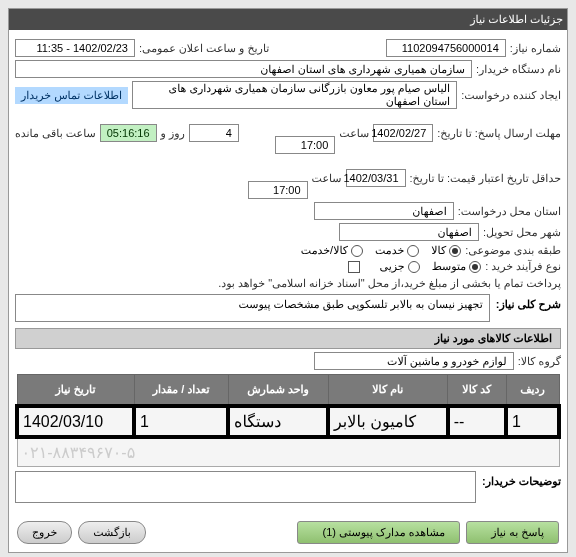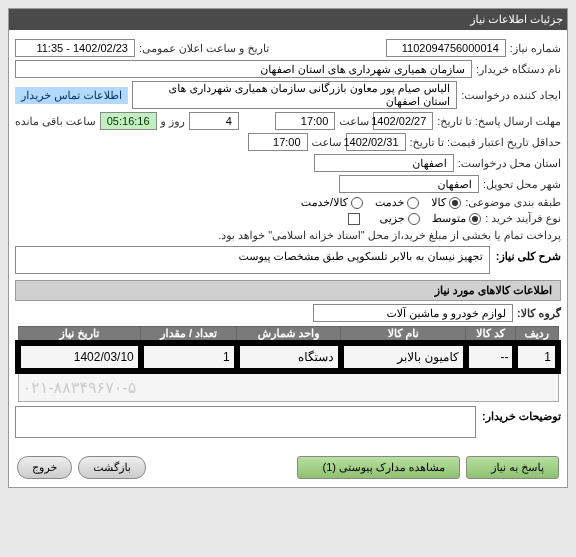--- a/index.html
+++ b/index.html
@@ -7,33 +7,33 @@
     .window { background: #fff; border: 1px solid #999; width: 560px; }
     .titlebar { background: #4a4a4a; color: #fff; padding: 4px 4px; font-size: 11px; }
     .content { padding: 6px; }
     .row { display: flex; align-items: center; margin: 3px 0; gap: 4px; flex-wrap: wrap; }
     .label { font-size: 11px; color: #333; white-space: nowrap; }
     .field { background: #fff; border: 1px solid #888; padding: 0 6px; font-size: 11px; min-height: 18px; display: inline-flex; align-items: center; }
     .field.wide { flex: 1; min-width: 250px; }
     .field.med { width: 120px; }
     .field.sm { width: 60px; }
     .field.xs { width: 50px; }
-    .field.time { width: 60px; }
+    .field.time { width: 60px; margin-top: 24px; }
     .highlight-blue { background: #b3d9ff; color: #003366; padding: 2px 6px; font-size: 11px; }
     .highlight-green { background: #c2f0c2; color: #003300; padding: 2px 6px; font-size: 11px; border: 1px solid #888; }
     .radio-group { display: flex; gap: 12px; align-items: center; }
     .radio-item { display: flex; align-items: center; gap: 3px; }
     .radio { width: 12px; height: 12px; border: 1px solid #555; border-radius: 50%; display: inline-flex; align-items: center; justify-content: center; }
     .radio.selected::after { content: ''; width: 6px; height: 6px; background: #333; border-radius: 50%; }
     .checkbox { width: 12px; height: 12px; border: 1px solid #555; display: inline-block; }
     .section-header { background: #d0d0d0; padding: 3px 8px; font-weight: bold; font-size: 11px; margin: 6px 0 3px 0; border: 1px solid #999; }
     .textarea { width: 100%; min-height: 28px; border: 1px solid #888; padding: 3px 6px; font-size: 11px; background: #fff; }
     table { width: 100%; border-collapse: collapse; margin-top: 4px; }
-    th { background: #7a7a7a; color: #fff; padding: 0; font-size: 11px; text-align: center; border: 1px solid #666; }
-    td { padding: 4px; font-size: 12px; text-align: right; border: 6px solid #000000; background: #f5f5f5; }
+    th { background: #7a7a7a; color: #fff; padding: 8px; font-size: 11px; text-align: center; border: 1px solid #666; }
+    td { padding: 4px; font-size: 16px; text-align: left; border: 4px solid #000000; background: #f5f5f5; }
     .footer-row { background: #ddd; }
     .buttons { display: flex; gap: 6px; justify-content: flex-start; padding: 8px; }
     .btn { padding: 4px 14px; font-size: 11px; border: 1px solid #888; border-radius: 3px; cursor: pointer; }
     .btn-gray { background: linear-gradient(#eee, #ccc); border-radius: 11px; }
     .btn-green { background: linear-gradient(#b7e0a0, #8fc070); padding-left: 24px; }
     .readonly-phone { border: 1px solid #aaa; padding: 4px; font-size: 16px; color: #ccc; text-align: left; margin-top: 3px; direction: ltr; }
     .desc-row { display: flex; align-items: flex-start; gap: 6px; margin: 4px 0; }
     .desc-label { font-weight: bold; font-size: 11px; white-space: nowrap; padding-top: 4px; }
     .desc-box { flex: 1; border: 1px solid #888; min-height: 32px; background: #fff; }
   </style>
@@ -70,21 +70,21 @@
       <span class="field time">17:00</span>
       <span style="flex:1"></span>
       <span class="field xs">4</span>
       <span class="label">روز و</span>
       <span class="highlight-green">05:16:16</span>
       <span class="label">ساعت باقی مانده</span>
     </div>
 
     <div class="row">
       <span class="label">حداقل تاریخ اعتبار قیمت: تا تاریخ:</span>
-      <span class="field sm">1402/02/31</span>
+      <span class="field sm">1402/03/31</span>
       <span class="label">ساعت</span>
       <span class="field time">17:00</span>
     </div>
 
     <div class="row">
       <span class="label">استان محل درخواست:</span>
       <span class="field" style="width:140px">اصفهان</span>
     </div>
 
     <div class="row">
@@ -128,21 +128,21 @@
     </div>
 
     <div class="desc-row">
       <span class="desc-label">شرح کلی نیاز:</span>
       <div class="textarea">تجهیز نیسان به بالابر تلسکوپی طبق مشخصات پیوست</div>
     </div>
 
     <div class="section-header">اطلاعات کالاهای مورد نیاز</div>
 
     <div class="row">
-      <span class="label" style="font-weight:bold">گروه کالا:</span>
+      <span class="label" style="font-weight:normal">گروه کالا:</span>
       <span class="field" style="width:200px">لوازم خودرو و ماشین آلات</span>
     </div>
 
     <table>
       <thead>
         <tr>
           <th>ردیف</th>
           <th>کد کالا</th>
           <th>نام کالا</th>
           <th>واحد شمارش</th>

